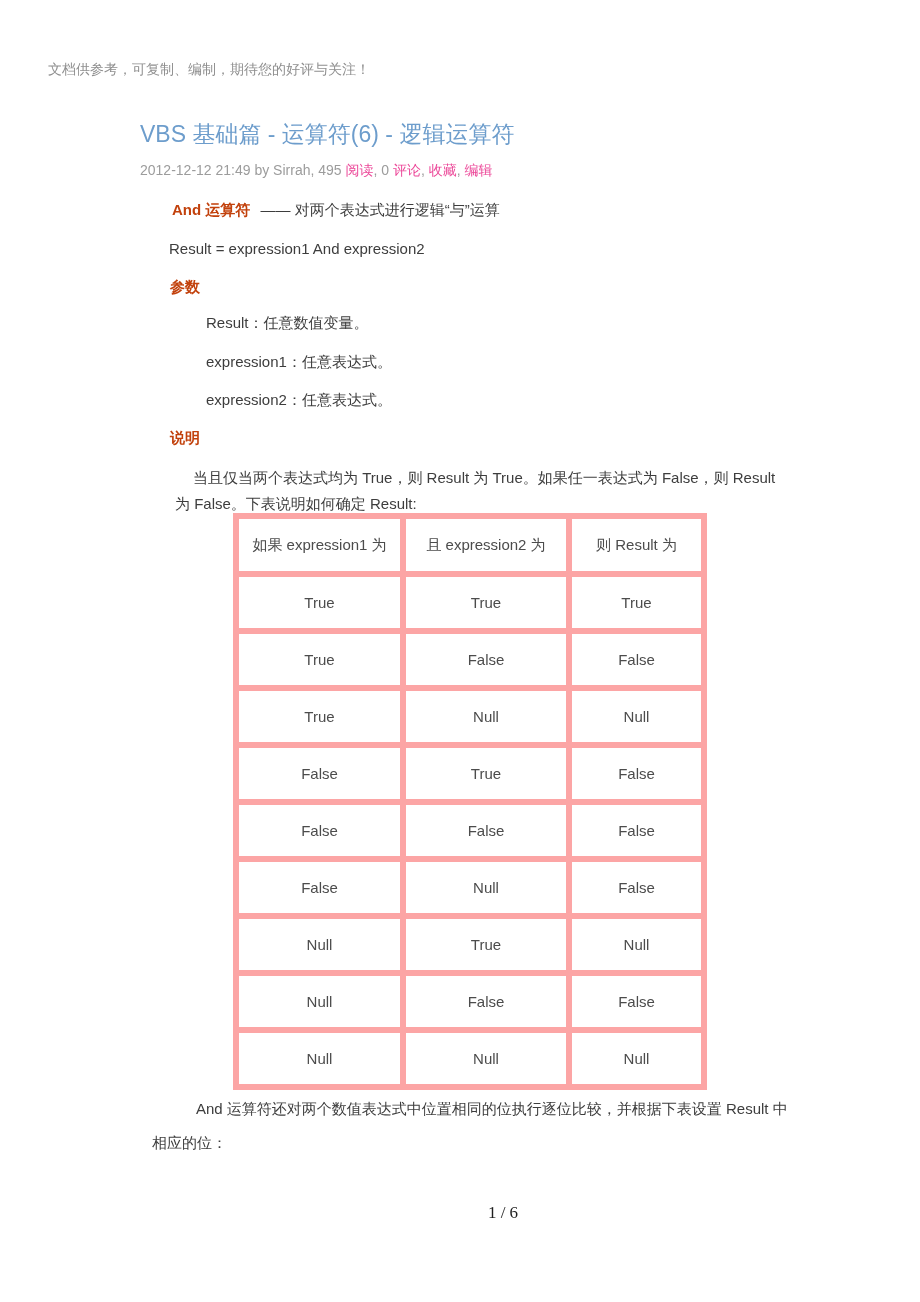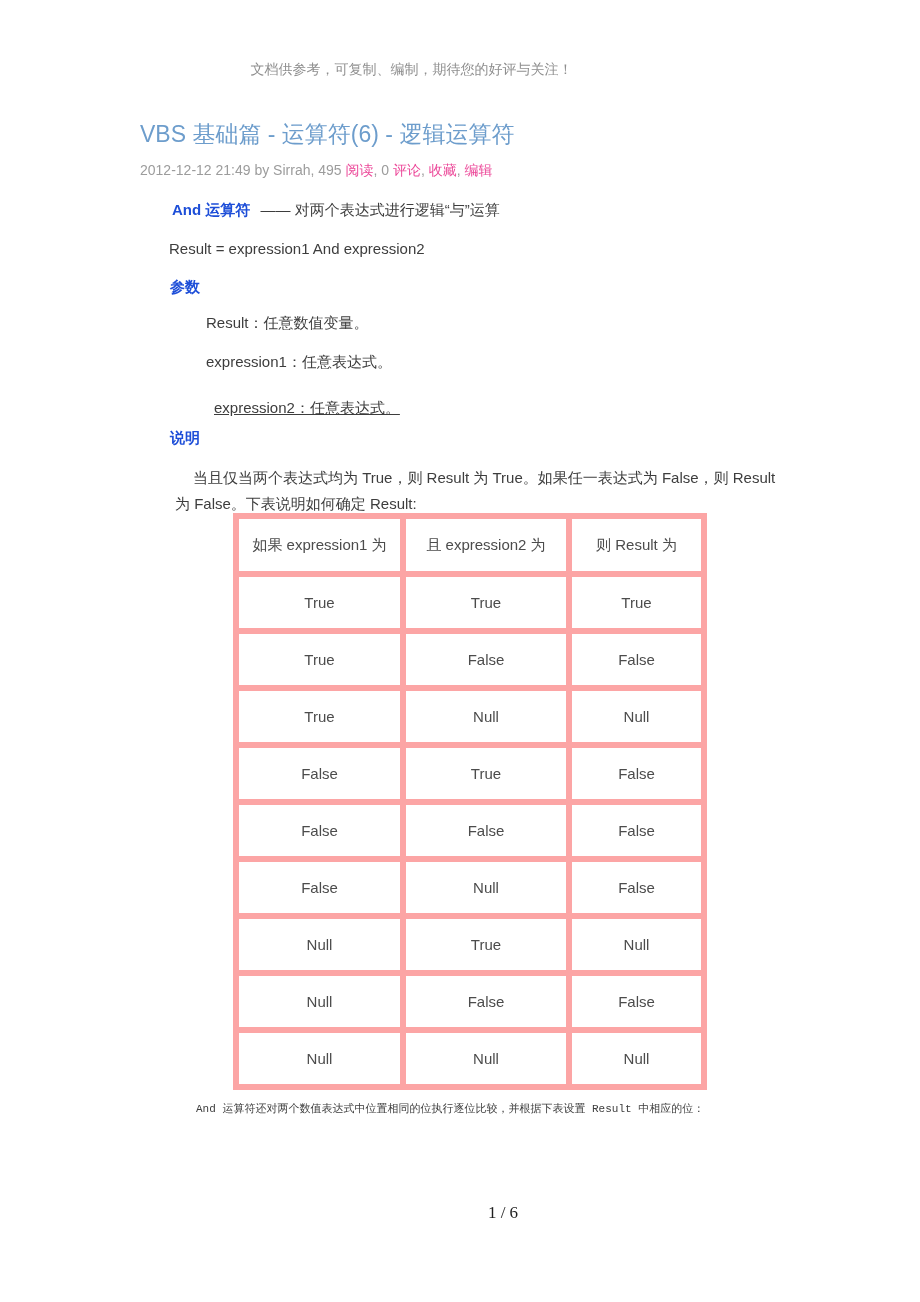--- a/index.html
+++ b/index.html
@@ -6,35 +6,35 @@
   .page {
     position:relative;
     width:920px; height:1302px;
     background:#ffffff;
     font-family:"Liberation Sans","DejaVu Sans",sans-serif;
     color:#3d3d3d;
     overflow:hidden;
   }
   .header-note {
     position:absolute; top:61px; left:0; right:145px;
-    text-align:center;
+    text-align:left;
     font-size:14px; color:#8f8f8f;padding-left:48px;
   }
   .post-title {
     position:absolute; top:118px; left:140px;
     font-size:23px; line-height:32px;
     color:#6d9dcc; font-weight:400;
   }
   .post-meta {
     position:absolute; top:162px; left:140px;
     font-size:14px; color:#9c9c9c;
   }
   .post-meta .light { color:#ec4899; }
   .body-text { font-size:15px; color:#3d3d3d; }
-  .red-bold { color:#1d4ed8; font-weight:bold; }
+  .red-bold { color:#c2410c; font-weight:bold; }
   .line-and { position:absolute; top:201px; left:172px; font-size:15px; }
   .line-and .red-bold { margin-right:6px; }
   .syntax    { position:absolute; top:240px; left:169px; }
   .h-params  { position:absolute; top:278px; left:170px; font-size:15px; }
   .param-1   { position:absolute; top:314px; left:206px; }
   .param-2   { position:absolute; top:353px; left:206px; }
   .param-3   { position:absolute; top:391px; left:206px; }
   .h-remarks { position:absolute; top:429px; left:170px; font-size:15px; }
   .remarks-p {
     position:absolute; top:465px; left:175px; width:612px;
@@ -51,21 +51,21 @@
     font-size:15px; font-weight:normal; color:#4c4c4c;
     padding:0;
   }
   .truth-table th { height:52px; }
   .truth-table td { height:51px; }
   .truth-table .col-1 { width:161px; }
   .truth-table .col-2 { width:160px; }
   .truth-table .col-3 { width:129px; }
   .bitwise-p {
     position:absolute; top:1092px; left:152px; width:648px;
-    font-size:11px; line-height:34px; text-indent:44px; color:#3d3d3d;font-family:Liberation Mono, monospace;
+    font-size:15px; line-height:34px; text-indent:44px; color:#3d3d3d;
   }
   .page-number {
     position:absolute; top:1203px; left:0; width:920px;
     text-align:center;
     font-family:"Liberation Serif","DejaVu Serif",serif;
     font-size:17px; color:#1f1f1f;padding-left:43px;
   }
 </style>
 </head>
 <body>
@@ -83,21 +83,21 @@
   </p>
 
   <p class="syntax body-text" style="margin:0;">Result = expression1 And expression2</p>
 
   <p class="h-params red-bold" style="margin:0;">参数</p>
 
   <p class="param-1 body-text" style="margin:0;">Result：任意数值变量。</p>
 
   <p class="param-2 body-text" style="margin:0;">expression1：任意表达式。</p>
 
-  <p class="param-3 body-text" style="margin:8px;text-decoration:underline;">expression2：任意表达式。</p>
+  <p class="param-3 body-text" style="margin:0;">expression2：任意表达式。</p>
 
   <p class="h-remarks red-bold" style="margin:0;">说明</p>
 
   <p class="remarks-p" style="margin:0;">当且仅当两个表达式均为 True，则 Result 为 True。如果任一表达式为 False，则 Result 为 False。下表说明如何确定 Result:</p>
 
   <table class="truth-table">
     <thead>
       <tr>
           <th class="col-1">如果 expression1 为</th>
           <th class="col-2">且 expression2 为</th>

